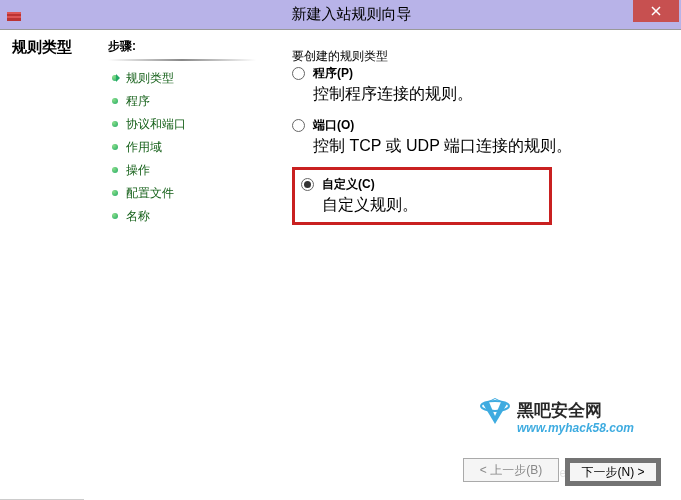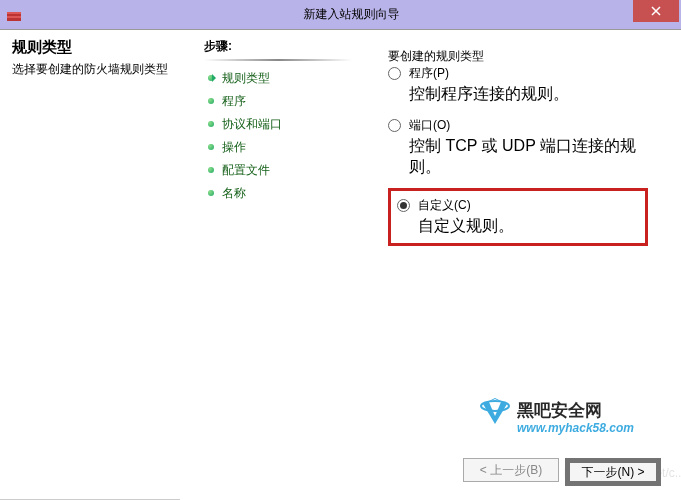--- a/index.html
+++ b/index.html
@@ -1,20 +1,20 @@
 <!DOCTYPE html>
 <html><head>
 <meta charset="utf-8">
 <style>
 * { margin: 0; padding: 0; box-sizing: border-box; font-family: "Microsoft YaHei", SimSun, sans-serif; }
 body { width: 681px; height: 500px; background: #fff; position: relative; overflow: hidden; }
 
 .titlebar { height: 30px; background: #b8b3e8; display: flex; align-items: center; position: relative; border-bottom: 1px solid #999; }
 .titlebar-icon { width: 16px; height: 16px; margin-left: 6px; }
-.titlebar-title { flex: 1; text-align: center; font-size: 12px; color: #000; }
+.titlebar-title { flex: 1; text-align: center; font-size: 15px; color: #000; }
 .titlebar-close { width: 46px; height: 22px; background: #c75050; color: #fff; display: flex; align-items: center; justify-content: center; font-size: 14px; position: absolute; right: 2px; top: 0; }
 .titlebar-close svg { width: 10px; height: 10px; }
 
 .content { display: flex; height: calc(100% - 30px); flex-direction: row; }
 
 .header-area { padding: 8px 12px 12px 12px; border-bottom: 1px solid #ccc; }
 .header-title { font-size: 15px; font-weight: bold; color: #000; margin-bottom: 4px; }
 .header-sub { font-size: 12px; color: #000; }
 
 .body-area { display: flex; flex: 1; padding-left: 12px; }
@@ -28,21 +28,21 @@
 .sidebar-item.current .sidebar-item-bullet::after { content: ""; position: absolute; left: 6px; top: 1px; border-left: 4px solid #2a6; border-top: 4px solid transparent; border-bottom: 4px solid transparent; }
 .sidebar-item-label { font-size: 12px; color: #16611a; }
 
 .main { flex: 1; padding: 18px 24px; position: relative; }
 .main-title { font-size: 12px; color: #000000; }
 
 .radio-row { display: flex; align-items: flex-start; margin-bottom: 8px; }
 .radio-circle { width: 13px; height: 13px; border: 1px solid #666; border-radius: 50%; margin-right: 8px; margin-top: 2px; flex-shrink: 0; position: relative; background: #fff; }
 .radio-circle.checked::after { content: ""; position: absolute; left: 2px; top: 2px; width: 7px; height: 7px; border-radius: 50%; background: #333; }
 .radio-content { flex: 1; }
-.radio-label { font-size: 12px; font-weight: normal; color: #000; }
+.radio-label { font-size: 12px; font-weight: bold; color: #000; }
 .radio-desc { font-size: 16px; color: #000; margin-top: 2px; }
 
 .predef-block .select { margin: 6px 0 2px 22px; width: 420px; height: 22px; border: 1px solid #ccc; background: #f5f5f5; font-size: 12px; padding: 2px 6px; color: #888; display: flex; align-items: center; justify-content: space-between; }
 .select-arrow { font-size: 9px; color: #888; }
 .predef-desc { margin-left: 22px; font-size: 12px; color: #000; }
 
 .highlight-box { border: 3px solid #c92020; padding: 6px; width: 260px; margin-top: 10px; }
 .highlight-box .radio-row { margin-bottom: 0; }
 
 .buttons { position: absolute; bottom: 14px; right: 20px; display: flex; gap: 6px; }
@@ -70,38 +70,41 @@
   <div class="titlebar-close">
     <svg viewBox="0 0 10 10">
         <path d="M1 1 L9 9 M9 1 L1 9" stroke="#fff" stroke-width="1.5"></path>
       </svg>
   </div>
 </div>
 
 <div class="content">
   <div class="header-area">
     <div class="header-title">规则类型</div>
-    <div class="header-sub">选择要创建的防火墙规则类型</div>
   </div>
 
   <div class="body-area">
     <div class="sidebar">
       <div class="sidebar-heading">步骤:</div>
       <div class="sidebar-sep"></div>
       <div class="sidebar-item current">
         <span class="sidebar-item-bullet"></span>
         <span class="sidebar-item-label">规则类型</span>
       </div>
       <div class="sidebar-item">
         <span class="sidebar-item-bullet"></span>
         <span class="sidebar-item-label">程序</span>
       </div>
       <div class="sidebar-item">
         <span class="sidebar-item-bullet"></span>
         <span class="sidebar-item-label">协议和端口</span>
+      </div>
+      <div class="sidebar-item">
+        <span class="sidebar-item-bullet"></span>
+        <span class="sidebar-item-label">作用域</span>
       </div>
       <div class="sidebar-item">
         <span class="sidebar-item-bullet"></span>
         <span class="sidebar-item-label">操作</span>
       </div>
       <div class="sidebar-item">
         <span class="sidebar-item-bullet"></span>
         <span class="sidebar-item-label">配置文件</span>
       </div>
       <div class="sidebar-item">

